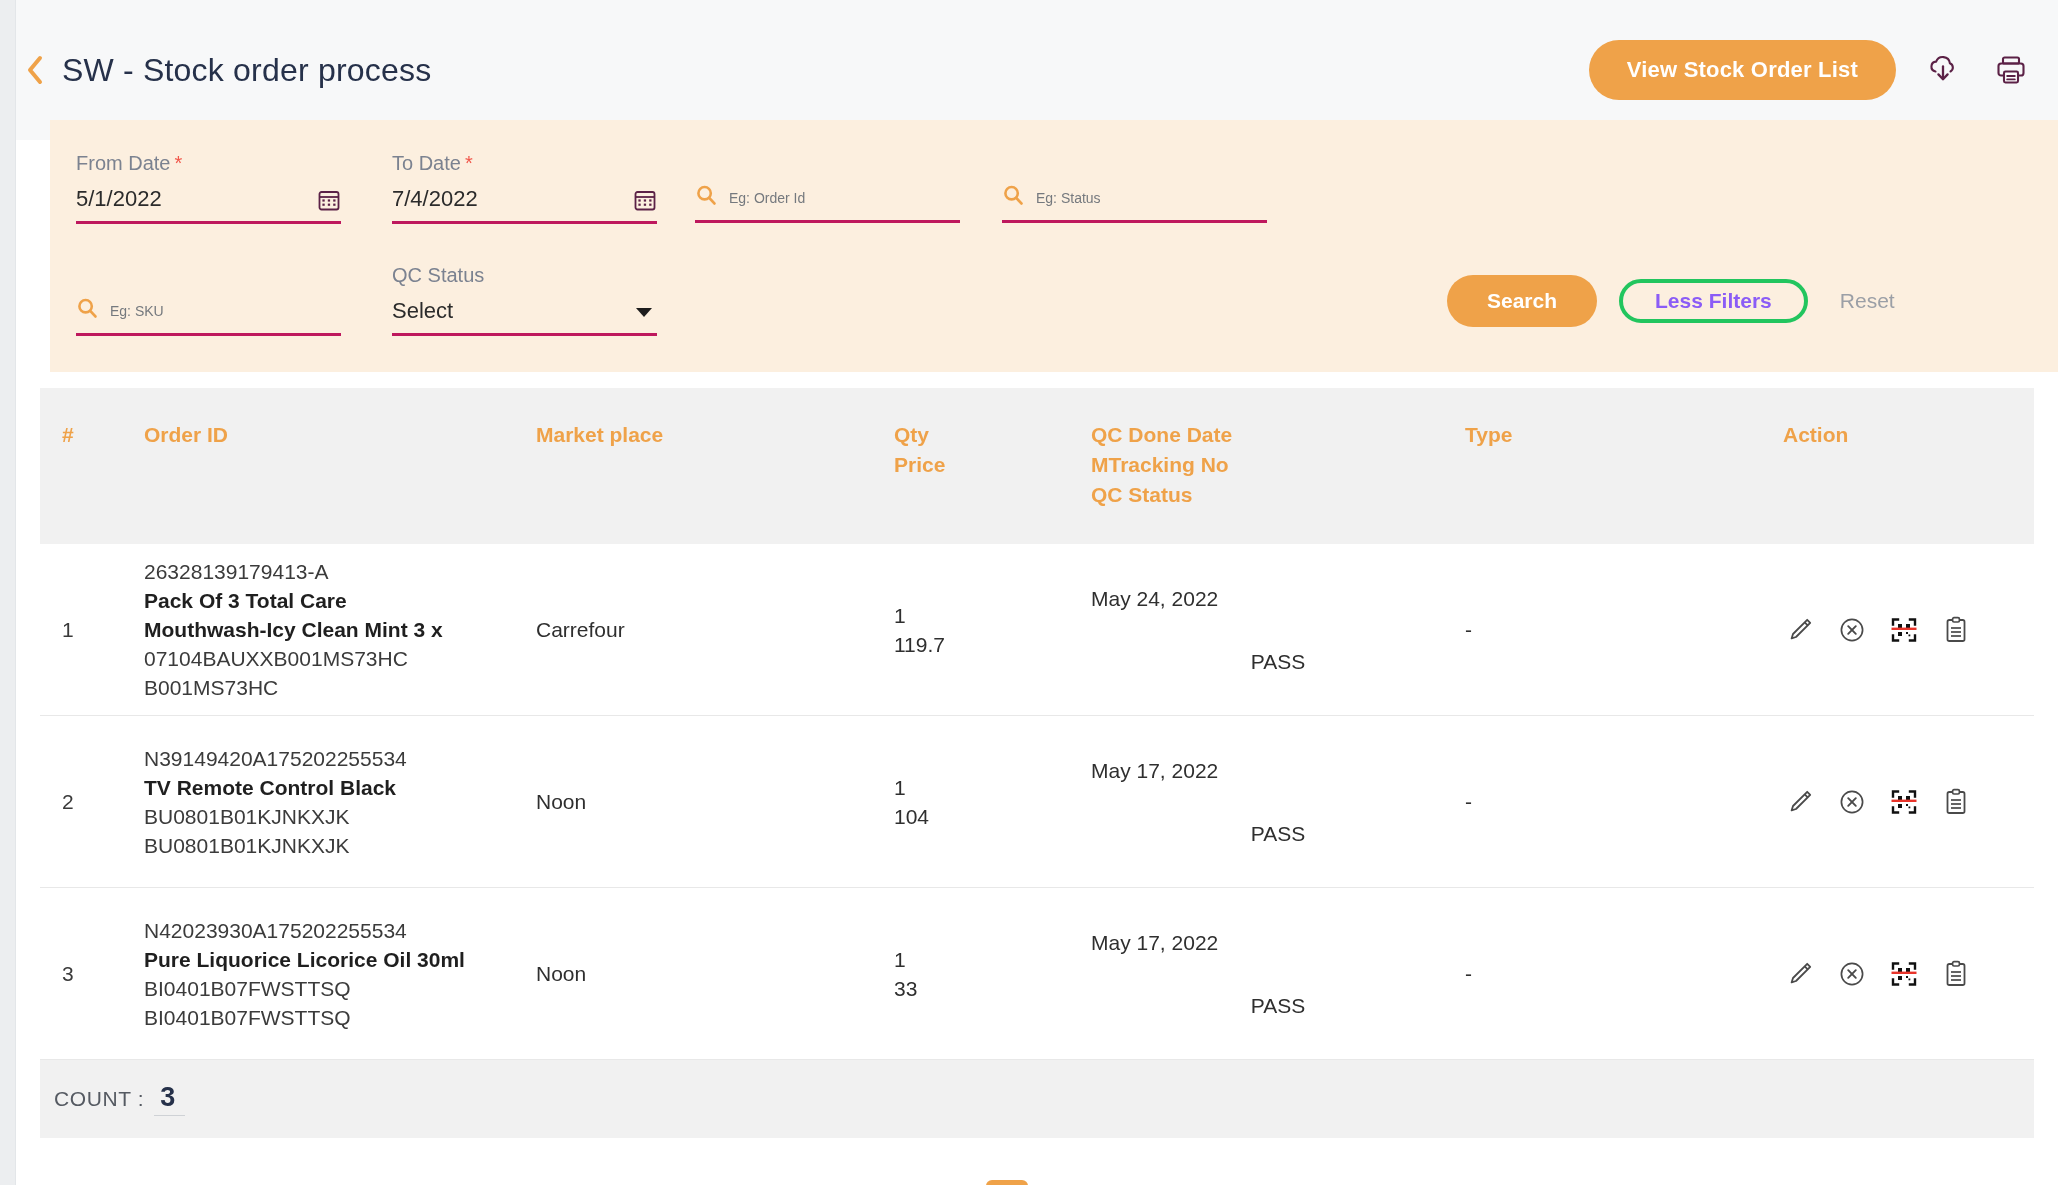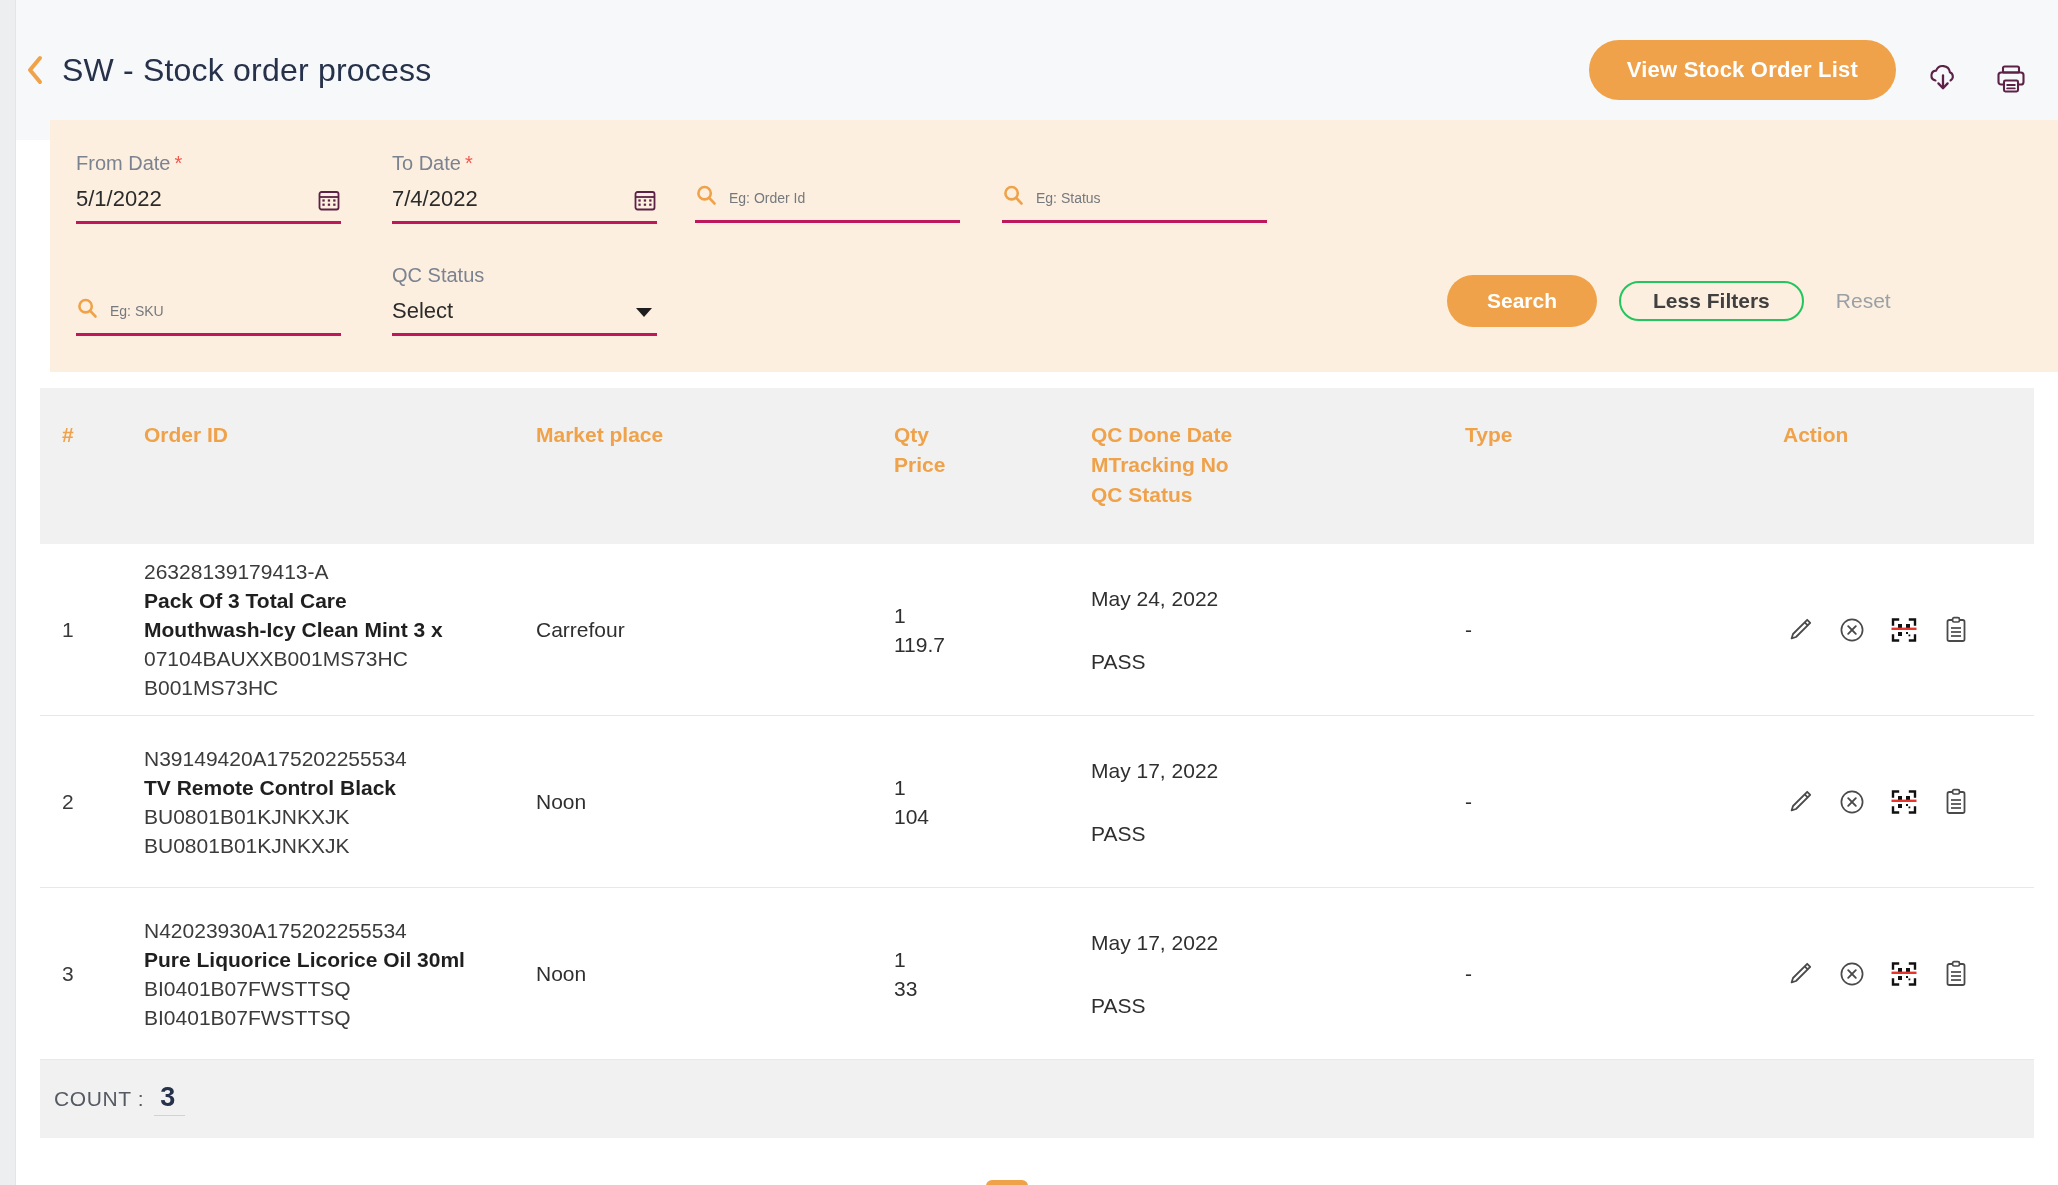--- a/index.html
+++ b/index.html
@@ -26,21 +26,21 @@
   .hdr-left { display: flex; align-items: center; gap: 14px; }
   .back-chevron {
     width: 26px; height: 40px; display: flex; align-items: center; justify-content: center;
     cursor: pointer;
   }
   .back-chevron svg { display: block; }
   .page-title {
     font-size: 32px; color: #26314a; font-weight: 400; letter-spacing: .2px;
     white-space: nowrap;
   }
-  .hdr-right { margin-left: auto; display: flex; align-items: flex-end; gap: 26px; }
+  .hdr-right { margin-left: auto; display: flex; align-items: center; gap: 26px; }
   .btn-pill-solid {
     background: #efa249; color: #ffffff; border: none; border-radius: 30px;
     font-size: 22px; font-weight: bold; font-family: "Liberation Sans", sans-serif;
     padding: 17px 38px; cursor: pointer; white-space: nowrap;
     letter-spacing: .2px;
   }
   .hdr-icon { width: 42px; height: 42px; display: flex; align-items: center; justify-content: center; cursor: pointer; }
 
   
   .filters {
@@ -72,21 +72,21 @@
   .caret-down { position: absolute; right: 4px; bottom: 11px; }
 
   
   .filter-actions { position: absolute; left: 1397px; top: 155px; display: flex; align-items: center; gap: 22px; }
   .btn-search {
     background: #efa249; color: #fff; border: none; border-radius: 30px;
     font-size: 21px; font-weight: bold; padding: 14px 40px; cursor: pointer;
     font-family: "Liberation Sans", sans-serif;
   }
   .btn-lessfilters {
-    background: transparent; color: #404040; border: 2px solid #22c55e; border-radius: 30px;
+    background: transparent; color: #8b5cf6; border: 4px solid #22c55e; border-radius: 30px;
     font-size: 21px; font-weight: bold; padding: 6px 32px; cursor: pointer;
     font-family: "Liberation Sans", sans-serif;
   }
   .btn-reset {
     background: transparent; color: #9b9fa6; border: none;
     font-size: 21px; padding: 12px 10px; cursor: pointer;
     font-family: "Liberation Sans", sans-serif;
   }
 
   
@@ -115,21 +115,21 @@
     display: flex; align-items: center; border-bottom: 1px solid #e8e8e8;
     background: #fff; min-height: 172px;
   }
   .trow:last-of-type { border-bottom: 1px solid #e8e8e8; }
   .td { font-size: 21px; color: #2f2f2f; line-height: 29px; }
   .td.num { color: #3a3a3a; }
   .order-id, .order-sku { color: #3b3b3b; font-size: 21px; }
   .order-name { font-weight: bold; color: #1f1f1f; font-size: 21px; max-width: 330px; }
   .qty-val, .price-val { display: block; }
   .qc-date { display: block; }
-  .qc-status { display: block; margin-top: 34px; }
+  .qc-status { display: block; margin-top: 34px; text-align: center; }
   .actions { display: flex; align-items: center; gap: 18px; }
   .act-icon { width: 34px; height: 34px; display: flex; align-items: center; justify-content: center; cursor: pointer; }
 
   .count-bar {
     background: #f1f1f1; display: flex; align-items: center;
     padding: 22px 0 22px 14px; gap: 10px;
   }
   .count-label { font-size: 21px; color: #555a62; letter-spacing: .6px; }
   .count-value {
     font-size: 27px; color: #26314a; font-weight: bold;

